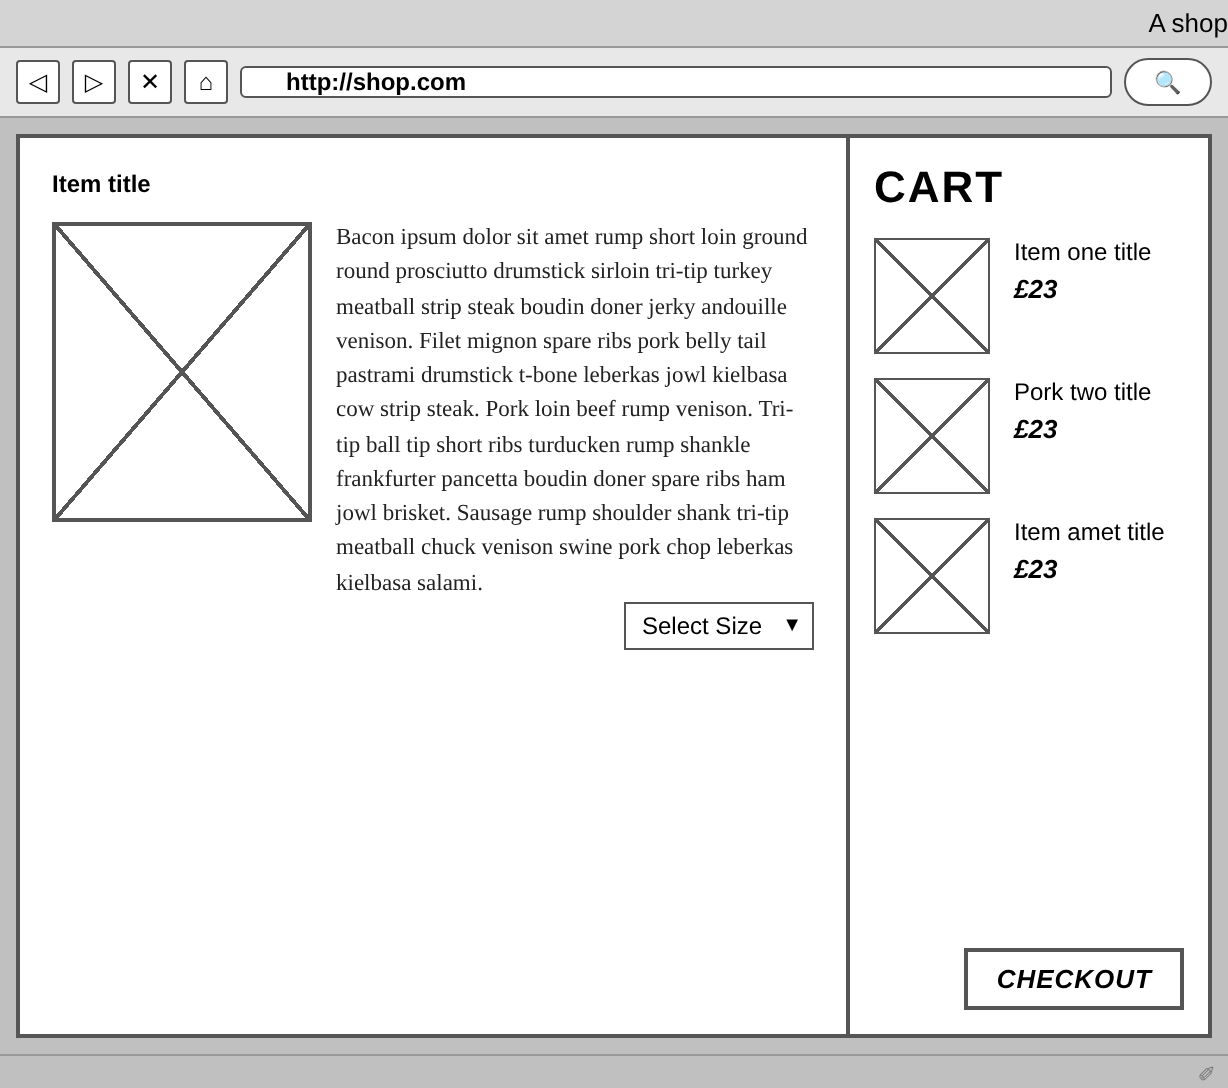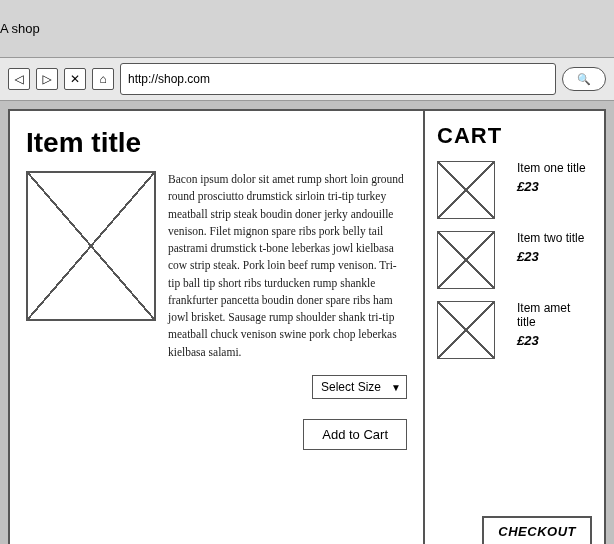--- a/index.html
+++ b/index.html
@@ -7,23 +7,23 @@
       font-family: 'Arial', sans-serif;
       background: #c0c0c0;
       width: 614px;
       height: 544px;
       overflow: hidden;
     }
 
     
     .title-bar {
       background: #d4d4d4;
-      text-align: left;
+      text-align: right;
       font-size: 13px;
-      padding: 21px 0;
+      padding: 4px 0;
       border-bottom: 1px solid #999;
     }
 
     
     .browser-chrome {
       background: #e8e8e8;
       padding: 5px 8px;
       display: flex;
       align-items: center;
       gap: 6px;
@@ -36,26 +36,27 @@
       border: 1.5px solid #555;
       border-radius: 2px;
       display: flex;
       align-items: center;
       justify-content: center;
       font-size: 12px;
       cursor: pointer;
     }
     .address-bar {
       flex: 1;
-      height: 32px;
+      height: 16px;
       border: 1.5px solid #555;
       border-radius: 3px;
-      padding: 0 7px;
-      font-size: 12px;
-      background: white;
+      padding: 0 22px;
+      font-size: 12px;
+      background: white;
+      font-weight: bold;
     }
     .search-btn {
       width: 44px;
       height: 24px;
       border: 1.5px solid #555;
       border-radius: 12px;
       background: white;
       display: flex;
       align-items: center;
       justify-content: center;
@@ -73,21 +74,21 @@
     }
 
     
     .product-panel {
       flex: 1;
       padding: 16px;
       border-right: 2px solid #555;
     }
 
     .item-title {
-      font-size: 28px;
+      font-size: 12px;
       font-weight: bold;
       margin-bottom: 12px;
     }
 
     .product-content {
       display: flex;
       gap: 12px;
       font-family: Liberation Serif, serif;
     }
 
@@ -109,25 +110,25 @@
         linear-gradient(to bottom left, transparent calc(50% - 1px), #555 calc(50% - 1px), #555 calc(50% + 1px), transparent calc(50% + 1px));
     }
 
     .product-description {
       font-size: 11.5px;
       line-height: 1.5;
       color: #222;
     }
 
     .product-actions {
-      margin-top: 14px;
+      margin-top: 0;
       display: flex;
       flex-direction: column;
       align-items: flex-end;
-      gap: 20px;
+      gap: 8px;
     }
 
     .select-size {
       padding: 4px 8px;
       border: 1.5px solid #555;
       font-size: 12px;
       background: white;
       cursor: pointer;
       appearance: none;
       -webkit-appearance: none;
@@ -166,21 +167,21 @@
     .cart-title {
       font-size: 22px;
       font-weight: bold;
       margin-bottom: 12px;
       letter-spacing: 1px;
     }
 
     .cart-item {
       display: flex;
       align-items: flex-start;
-      gap: 22px;
+      gap: 12px;
       margin-bottom: 12px;
     }
 
     .cart-img {
       width: 58px;
       height: 58px;
       min-width: 58px;
       border: 1.5px solid #555;
       position: relative;
       background: white;
@@ -279,39 +280,38 @@
         <select class="select-size">
           <option>Select Size</option>
           <option>XS</option>
           <option>S</option>
           <option>M</option>
           <option>L</option>
           <option>XL</option>
         </select>
         <span class="select-arrow">▼</span>
       </div>
-      <button class="add-to-cart-btn">Add to Cart</button>
     </div>
   </div>
 
   <div class="cart-panel">
     <div class="cart-title">CART</div>
 
     <div class="cart-item">
       <div class="cart-img"></div>
       <div class="cart-item-info">
         <span class="cart-item-title">Item one title</span>
         <span class="cart-item-price">£23</span>
       </div>
     </div>
 
     <div class="cart-item">
       <div class="cart-img"></div>
       <div class="cart-item-info">
-        <span class="cart-item-title">Item two title</span>
+        <span class="cart-item-title">Pork two title</span>
         <span class="cart-item-price">£23</span>
       </div>
     </div>
 
     <div class="cart-item">
       <div class="cart-img"></div>
       <div class="cart-item-info">
         <span class="cart-item-title">Item amet title</span>
         <span class="cart-item-price">£23</span>
       </div>

